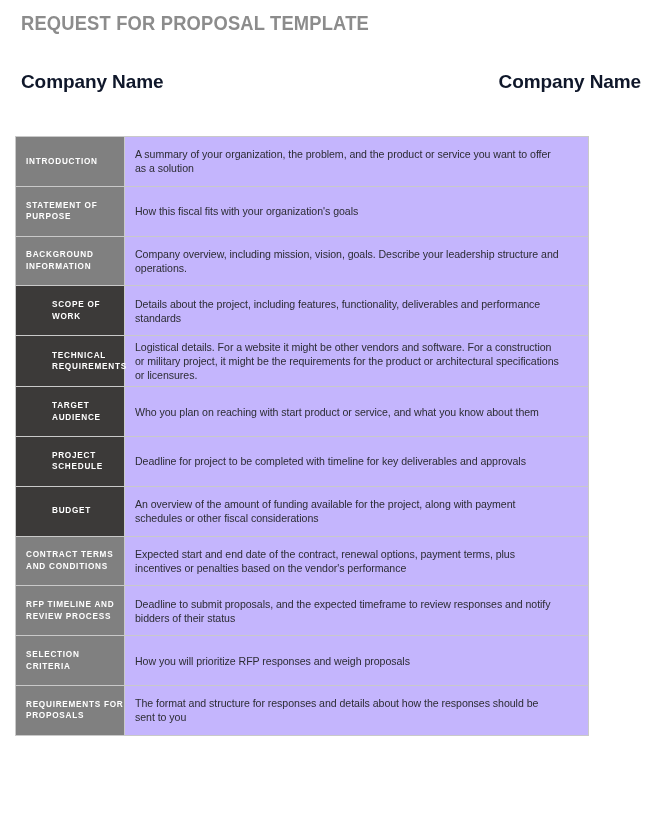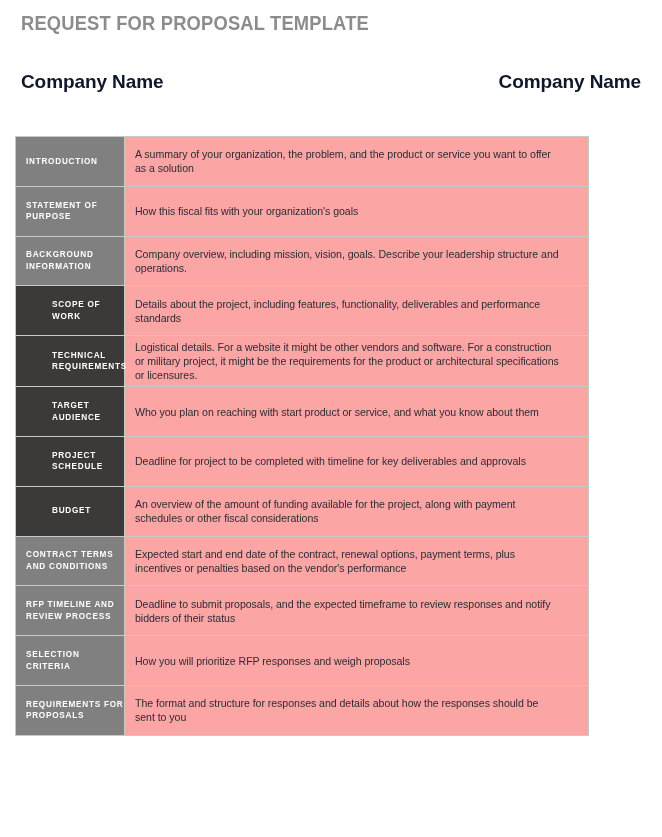--- a/index.html
+++ b/index.html
@@ -86,21 +86,21 @@
     color: #ffffff;
     font-size: 8.2px;
     font-weight: bold;
     letter-spacing: 0.75px;
     line-height: 11.5px;
     text-transform: uppercase;
     font-stretch: condensed;
   }
 
   td.desc-cell {
-    background: #fca5a5;
+    background: #c4b5fd;
     padding: 4px 28px 4px 10px;
     vertical-align: middle;
   }
   .desc-text {
     display: block;
     color: #2c2c34;
     font-size: 10.6px;
     line-height: 14px;
     letter-spacing: -0.05px;
   }

